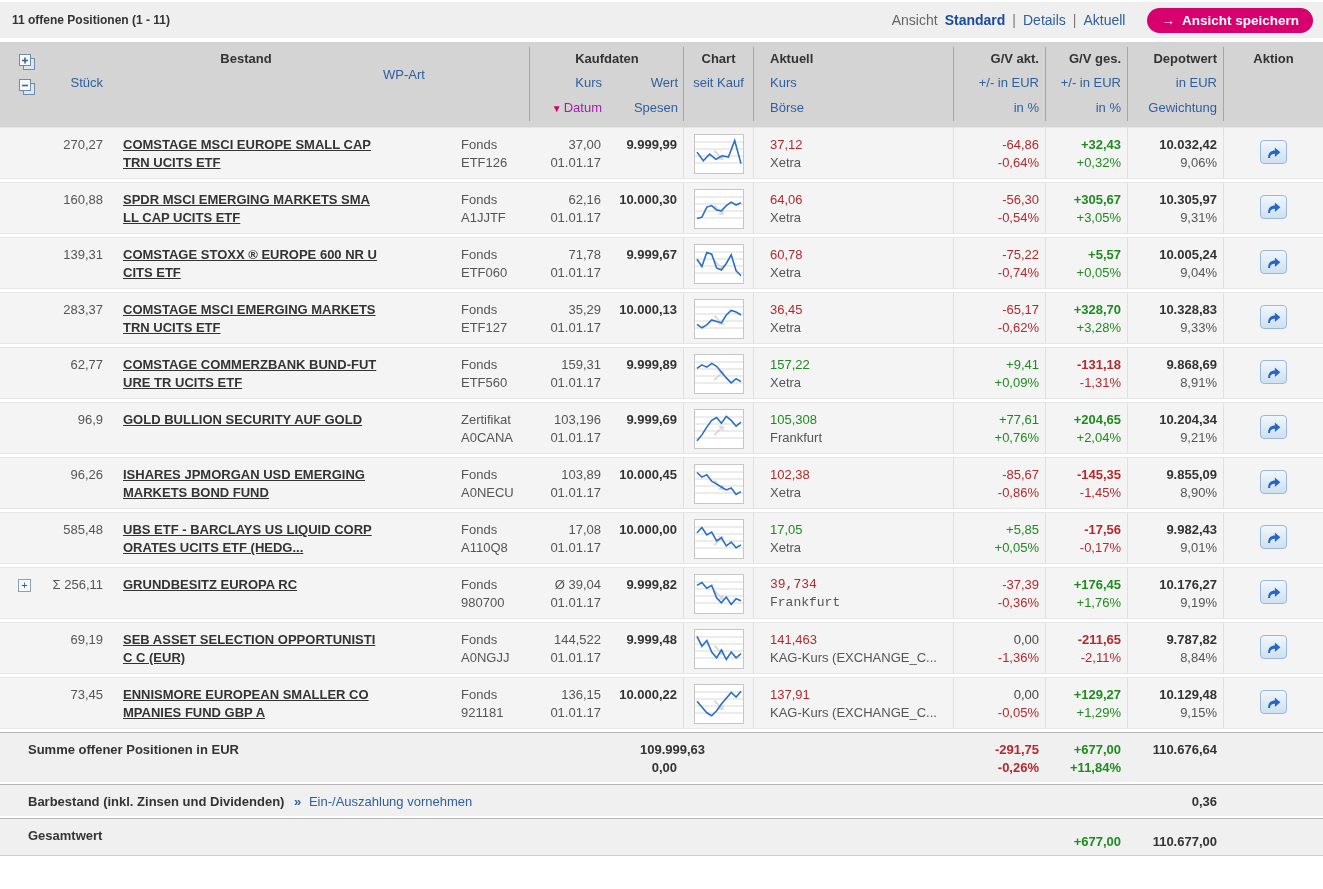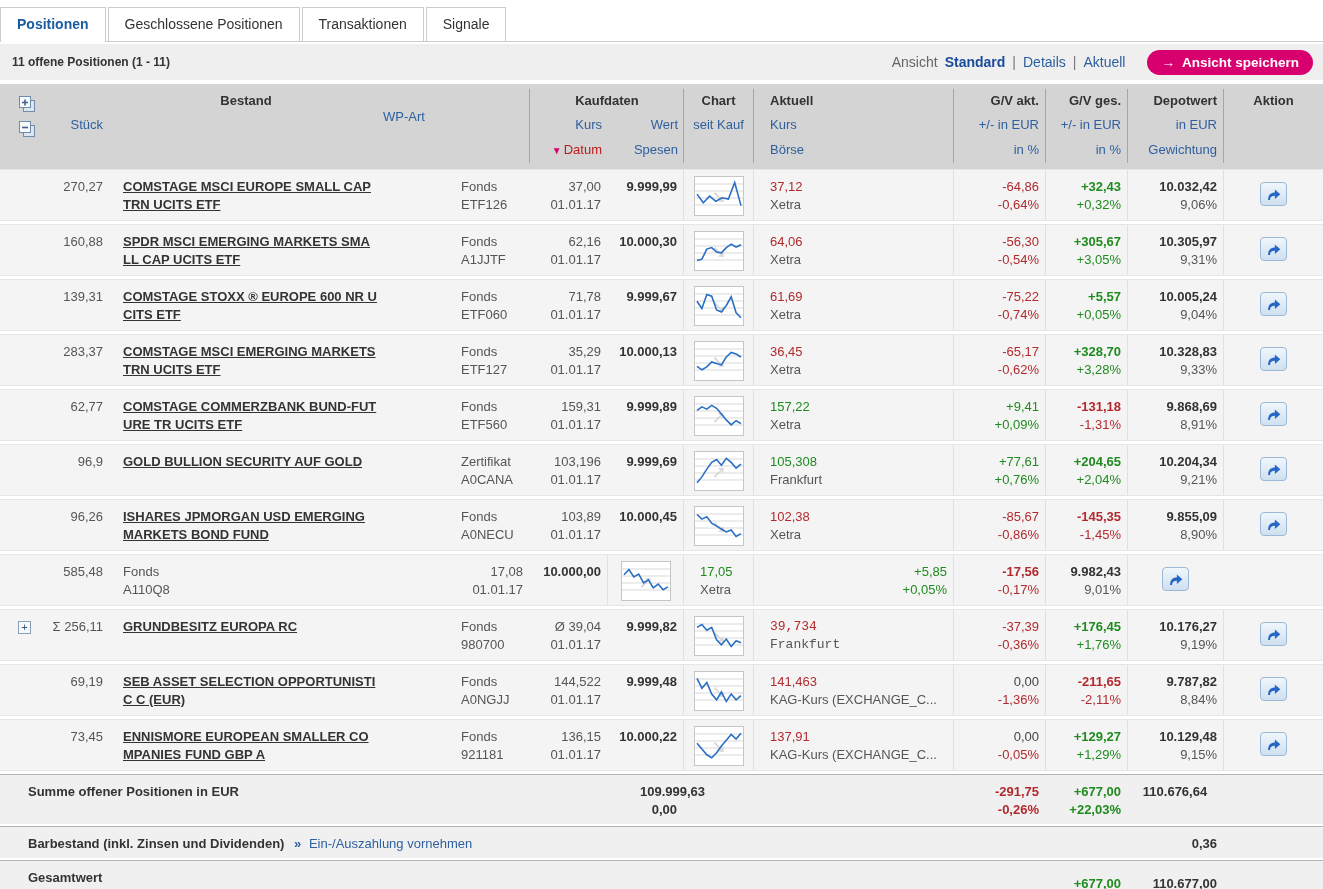--- a/index.html
+++ b/index.html
@@ -35,21 +35,21 @@
   .grid { display: grid; grid-template-columns: 45px 64px 338px 82px 78px 76px 70px 200px 92px 82px 96px auto; }
   .c { padding: 4px 6px; }
   .r { text-align: right; }
   .ctr { text-align: center; }
   
   .thead { background: #d4d4d4; margin-top: 4px; padding: 5px 0 6px 0; }
   .thead .top { font-weight: bold; color: #333; }
   .thead .sub { color: #2e5f9e; line-height: 17px; }
   .thead .vline { border-left: 1px solid #a6a6a6; }
   .sort-tri { color: #d8006f; font-size: 10px; margin-right: 2px; }
-  .sort-label { color: #b91c1c; }
+  .sort-label { color: #a21caf; }
   .icon-stack { display: flex; flex-direction: column; gap: 7px; padding: 2px 0 0 12px; }
   .icon-stack svg { cursor: pointer; display: block; }
   
   .row { background: #f4f4f4; border-top: 1px solid #e6e6e6; border-bottom: 1px solid #e6e6e6; margin-bottom: 3px; min-height: 52px; }
   .row .c { padding-top: 8px; line-height: 18px; }
   .row .vline { border-left: 1px solid #e0e0e0; }
   .muted { color: #555; }
   .bold { font-weight: bold; }
   .pos { color: #1f8b1f; }
   .neg { color: #b22a2e; }
@@ -71,26 +71,20 @@
   .frow.total { min-height: 36px; border-bottom: 1px solid #cfcfcf; }
   .flabel { font-weight: bold; color: #333; padding-left: 28px; }
   .cash-link { color: #2e5f9e; text-decoration: none; cursor: pointer; }
   .cash-arrow { color: #2e5f9e; font-weight: bold; }
 </style>
 </head>
 <body>
 
 <div>
 
-  <div class="tabbar">
-    <div class="tab active">Positionen</div>
-    <div class="tab">Geschlossene Positionen</div>
-    <div class="tab">Transaktionen</div>
-    <div class="tab">Signale</div>
-  </div>
 
   <div class="subbar">
     <span class="count">11 offene Positionen (1 - 11)</span>
     <span class="spacer"></span>
     <span class="view-switch">
       <span>Ansicht</span>
       <span class="current">Standard</span>
       <span class="sep">|</span>
       <a class="link">Details</a>
       <span class="sep">|</span>
@@ -289,21 +283,21 @@
             <line x1="0" y1="7" x2="48" y2="7" stroke="#d9d9d9" stroke-width="1"></line>
             <line x1="0" y1="14" x2="48" y2="14" stroke="#d9d9d9" stroke-width="1"></line>
             <line x1="0" y1="21" x2="48" y2="21" stroke="#d9d9d9" stroke-width="1"></line>
             <line x1="0" y1="28" x2="48" y2="28" stroke="#d9d9d9" stroke-width="1"></line>
             <text class="wm" x="24" y="26" text-anchor="middle" font-size="18" fill="#c9c9c9" opacity="0.7">➘</text>
             <polyline fill="none" stroke="#2a6fc4" stroke-width="1.6" points="2.0,14.2 6.9,21.4 11.8,7.5 16.7,9.2 21.6,22.9 26.4,24.9 31.3,18.5 36.2,9.8 41.1,25.8 46.0,30.7"></polyline>
           </svg>
         </div>
       </div>
       <div class="c vline" style="padding-left:16px;">
-        <div class="neg">61,69</div>
+        <div class="neg">60,78</div>
         <div class="muted">Xetra</div>
       </div>
       <div class="c vline r">
         <div class="neg">-75,22</div>
         <div class="neg">-0,74%</div>
       </div>
       <div class="c vline r">
         <div class="bold pos">+5,57</div>
         <div class="pos">+0,05%</div>
       </div>
@@ -524,20 +518,21 @@
           <svg width="17" height="15" viewBox="0 0 24 22">
             <path d="M4 19 C4 10.5 9 8 14 8 L14 3.5 L22 10.5 L14 17.5 L14 13 C9.5 13 7 14.5 7 19 Z" fill="#2667c6"></path>
           </svg>
         </button>
       </div>
     </div>
 
     <div class="grid row">
       <div class="c"><span class="expander" style="visibility: hidden;">+</span></div>
       <div class="c r muted">585,48</div>
+      <div class="c" style="padding-left:14px;"><a class="name-link">UBS ETF - BARCLAYS US LIQUID CORPORATES UCITS ETF (HEDG...</a></div>
       <div class="c muted" style="padding-left:14px;">
         <div>Fonds</div>
         <div>A110Q8</div>
       </div>
       <div class="c r muted">
         <div>17,08</div>
         <div>01.01.17</div>
       </div>
       <div class="c r">
         <div class="bold">10.000,00</div>
@@ -742,23 +737,23 @@
       <div class="bold">109.999,63</div>
       <div class="bold">0,00</div>
     </div>
     <div style="grid-column: 7 / span 2;"></div>
     <div class="c r" style="grid-column: 9;">
       <div class="bold neg">-291,75</div>
       <div class="bold neg">-0,26%</div>
     </div>
     <div class="c r" style="grid-column: 10;">
       <div class="bold pos">+677,00</div>
-      <div class="bold pos">+22,03%</div>
-    </div>
-    <div class="c r" style="grid-column: 11; text-align: center;">
+      <div class="bold pos">+11,84%</div>
+    </div>
+    <div class="c r" style="grid-column: 11;">
       <div class="bold">110.676,64</div>
     </div>
     <div style="grid-column: 12;"></div>
   </div>
 
   <div class="grid frow cash">
     <div class="c flabel" style="grid-column: 1 / span 10;">
       <span>Barbestand (inkl. Zinsen und Dividenden)</span>
       <span class="cash-arrow" style="margin-left:6px;">»</span>
       <a class="cash-link" style="font-weight:normal; margin-left:4px;">Ein-/Auszahlung vornehmen</a>

